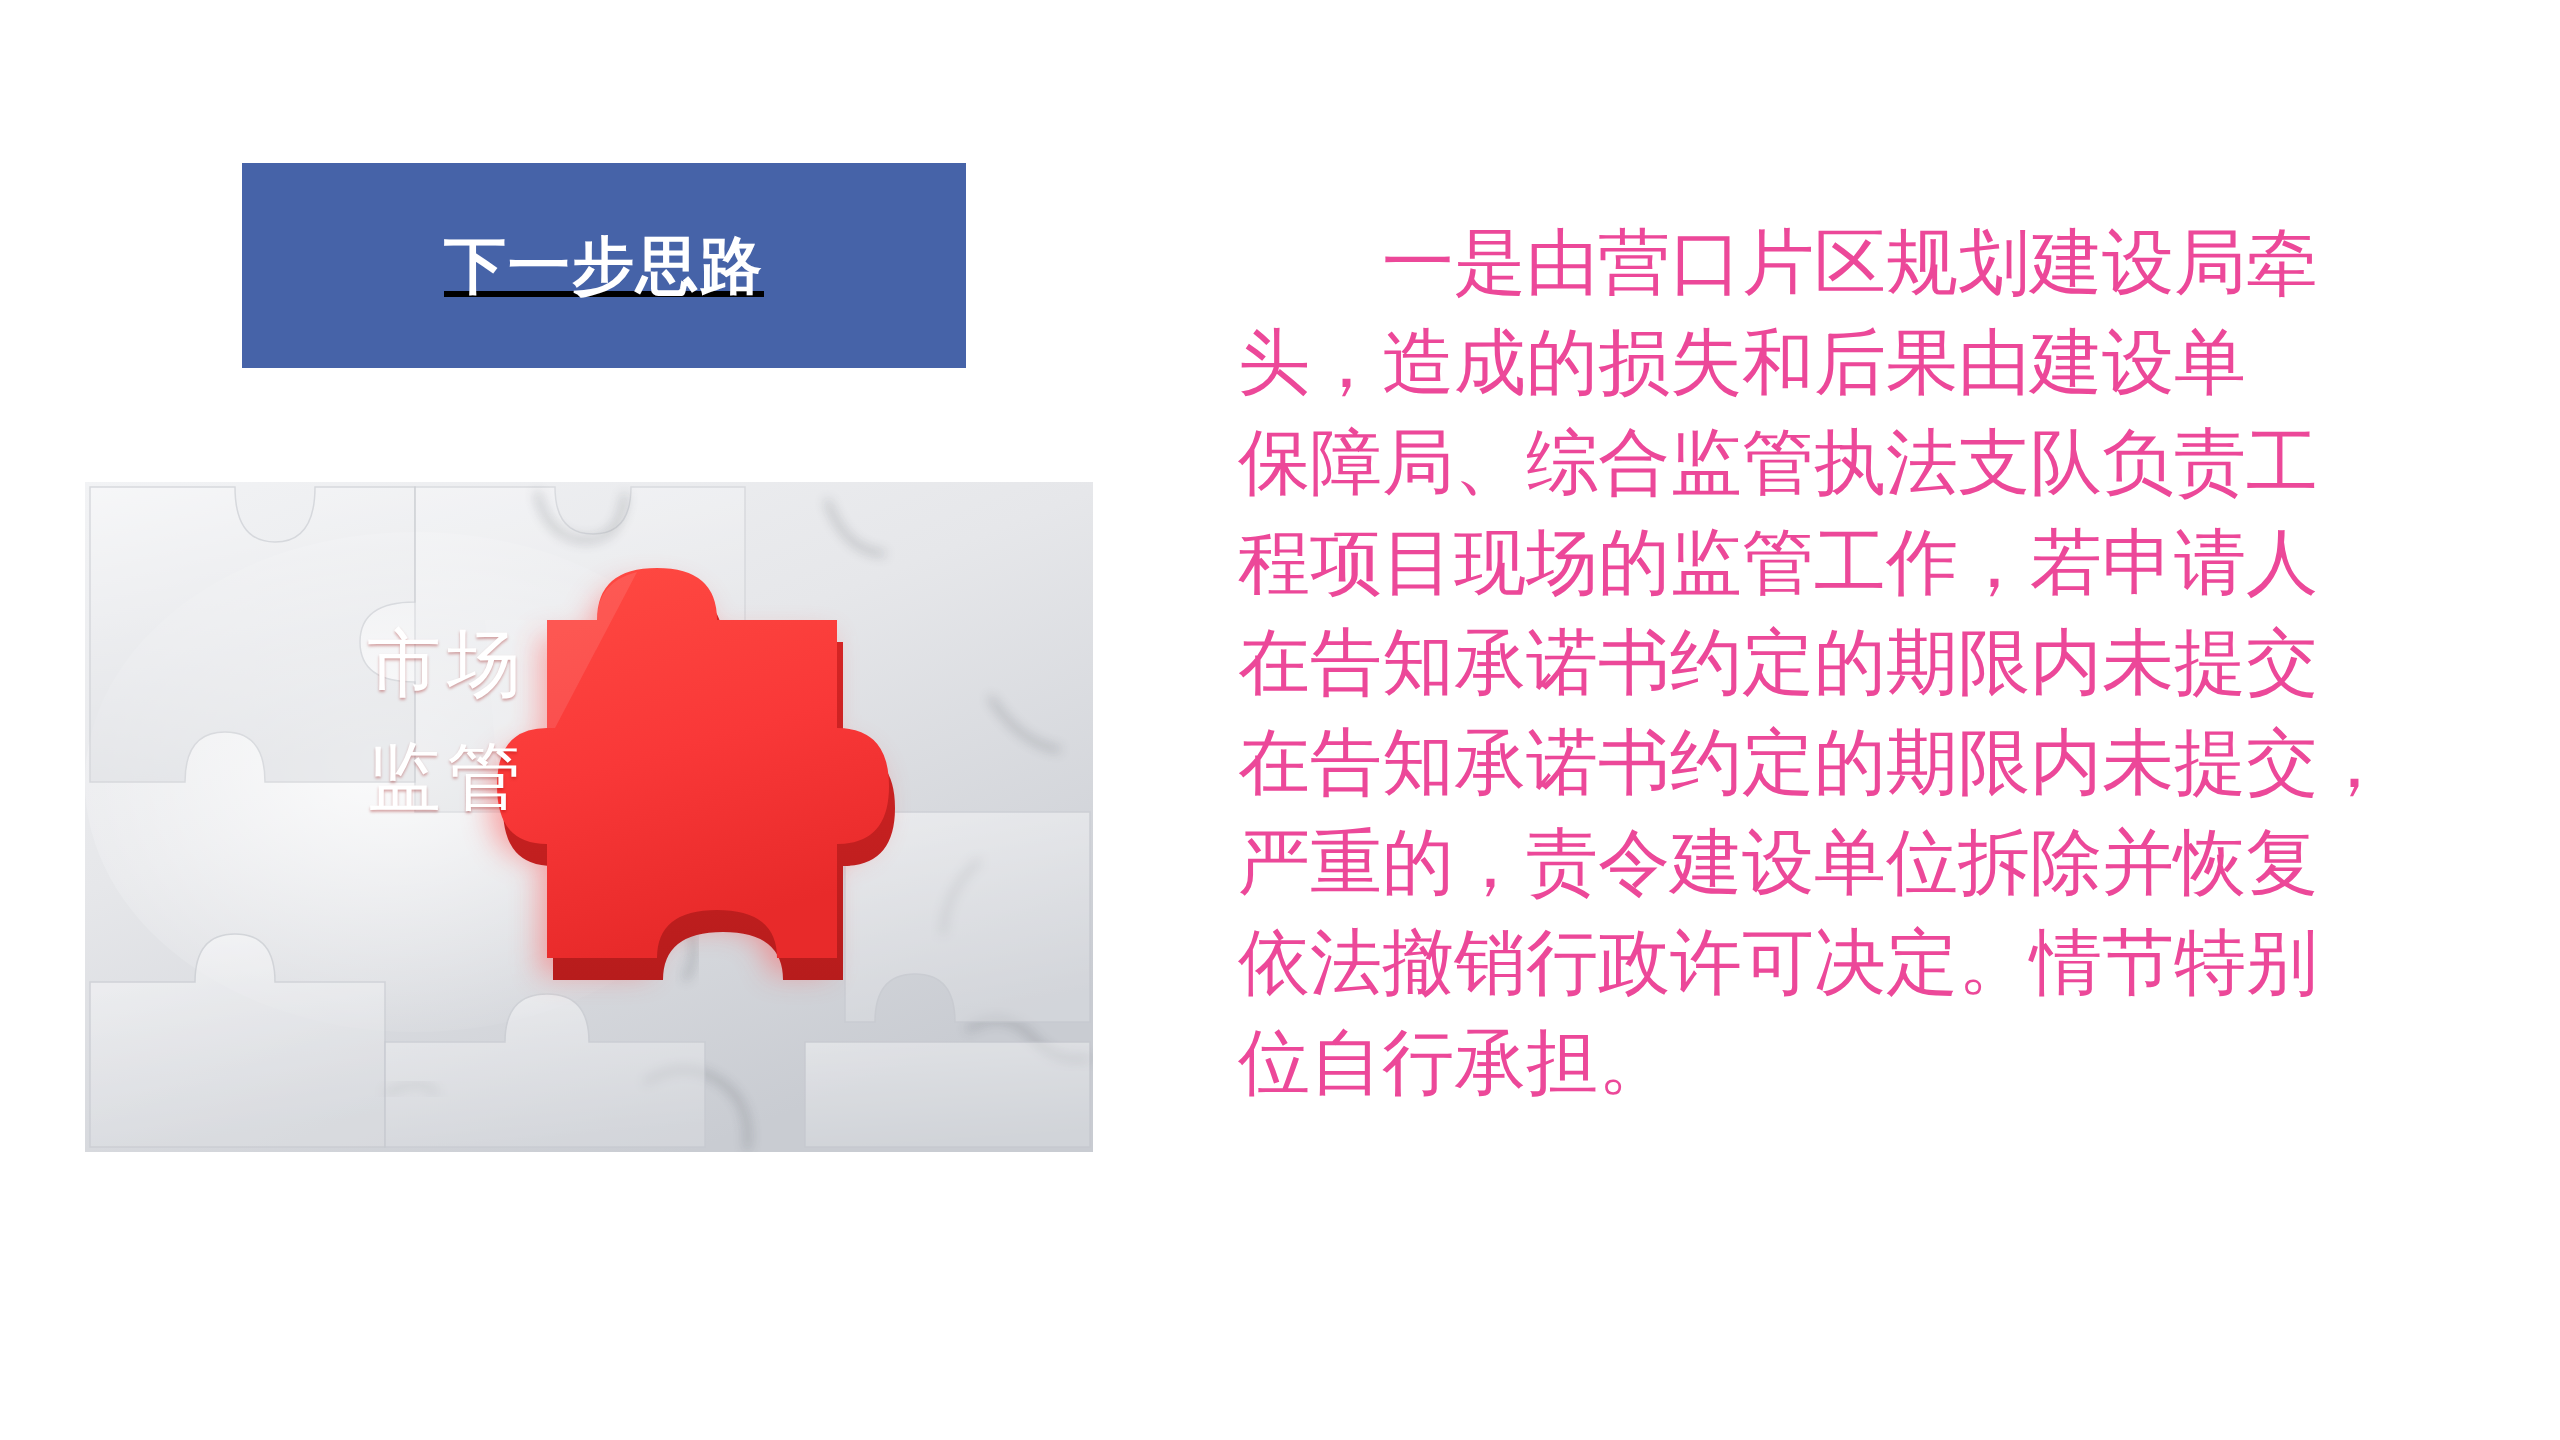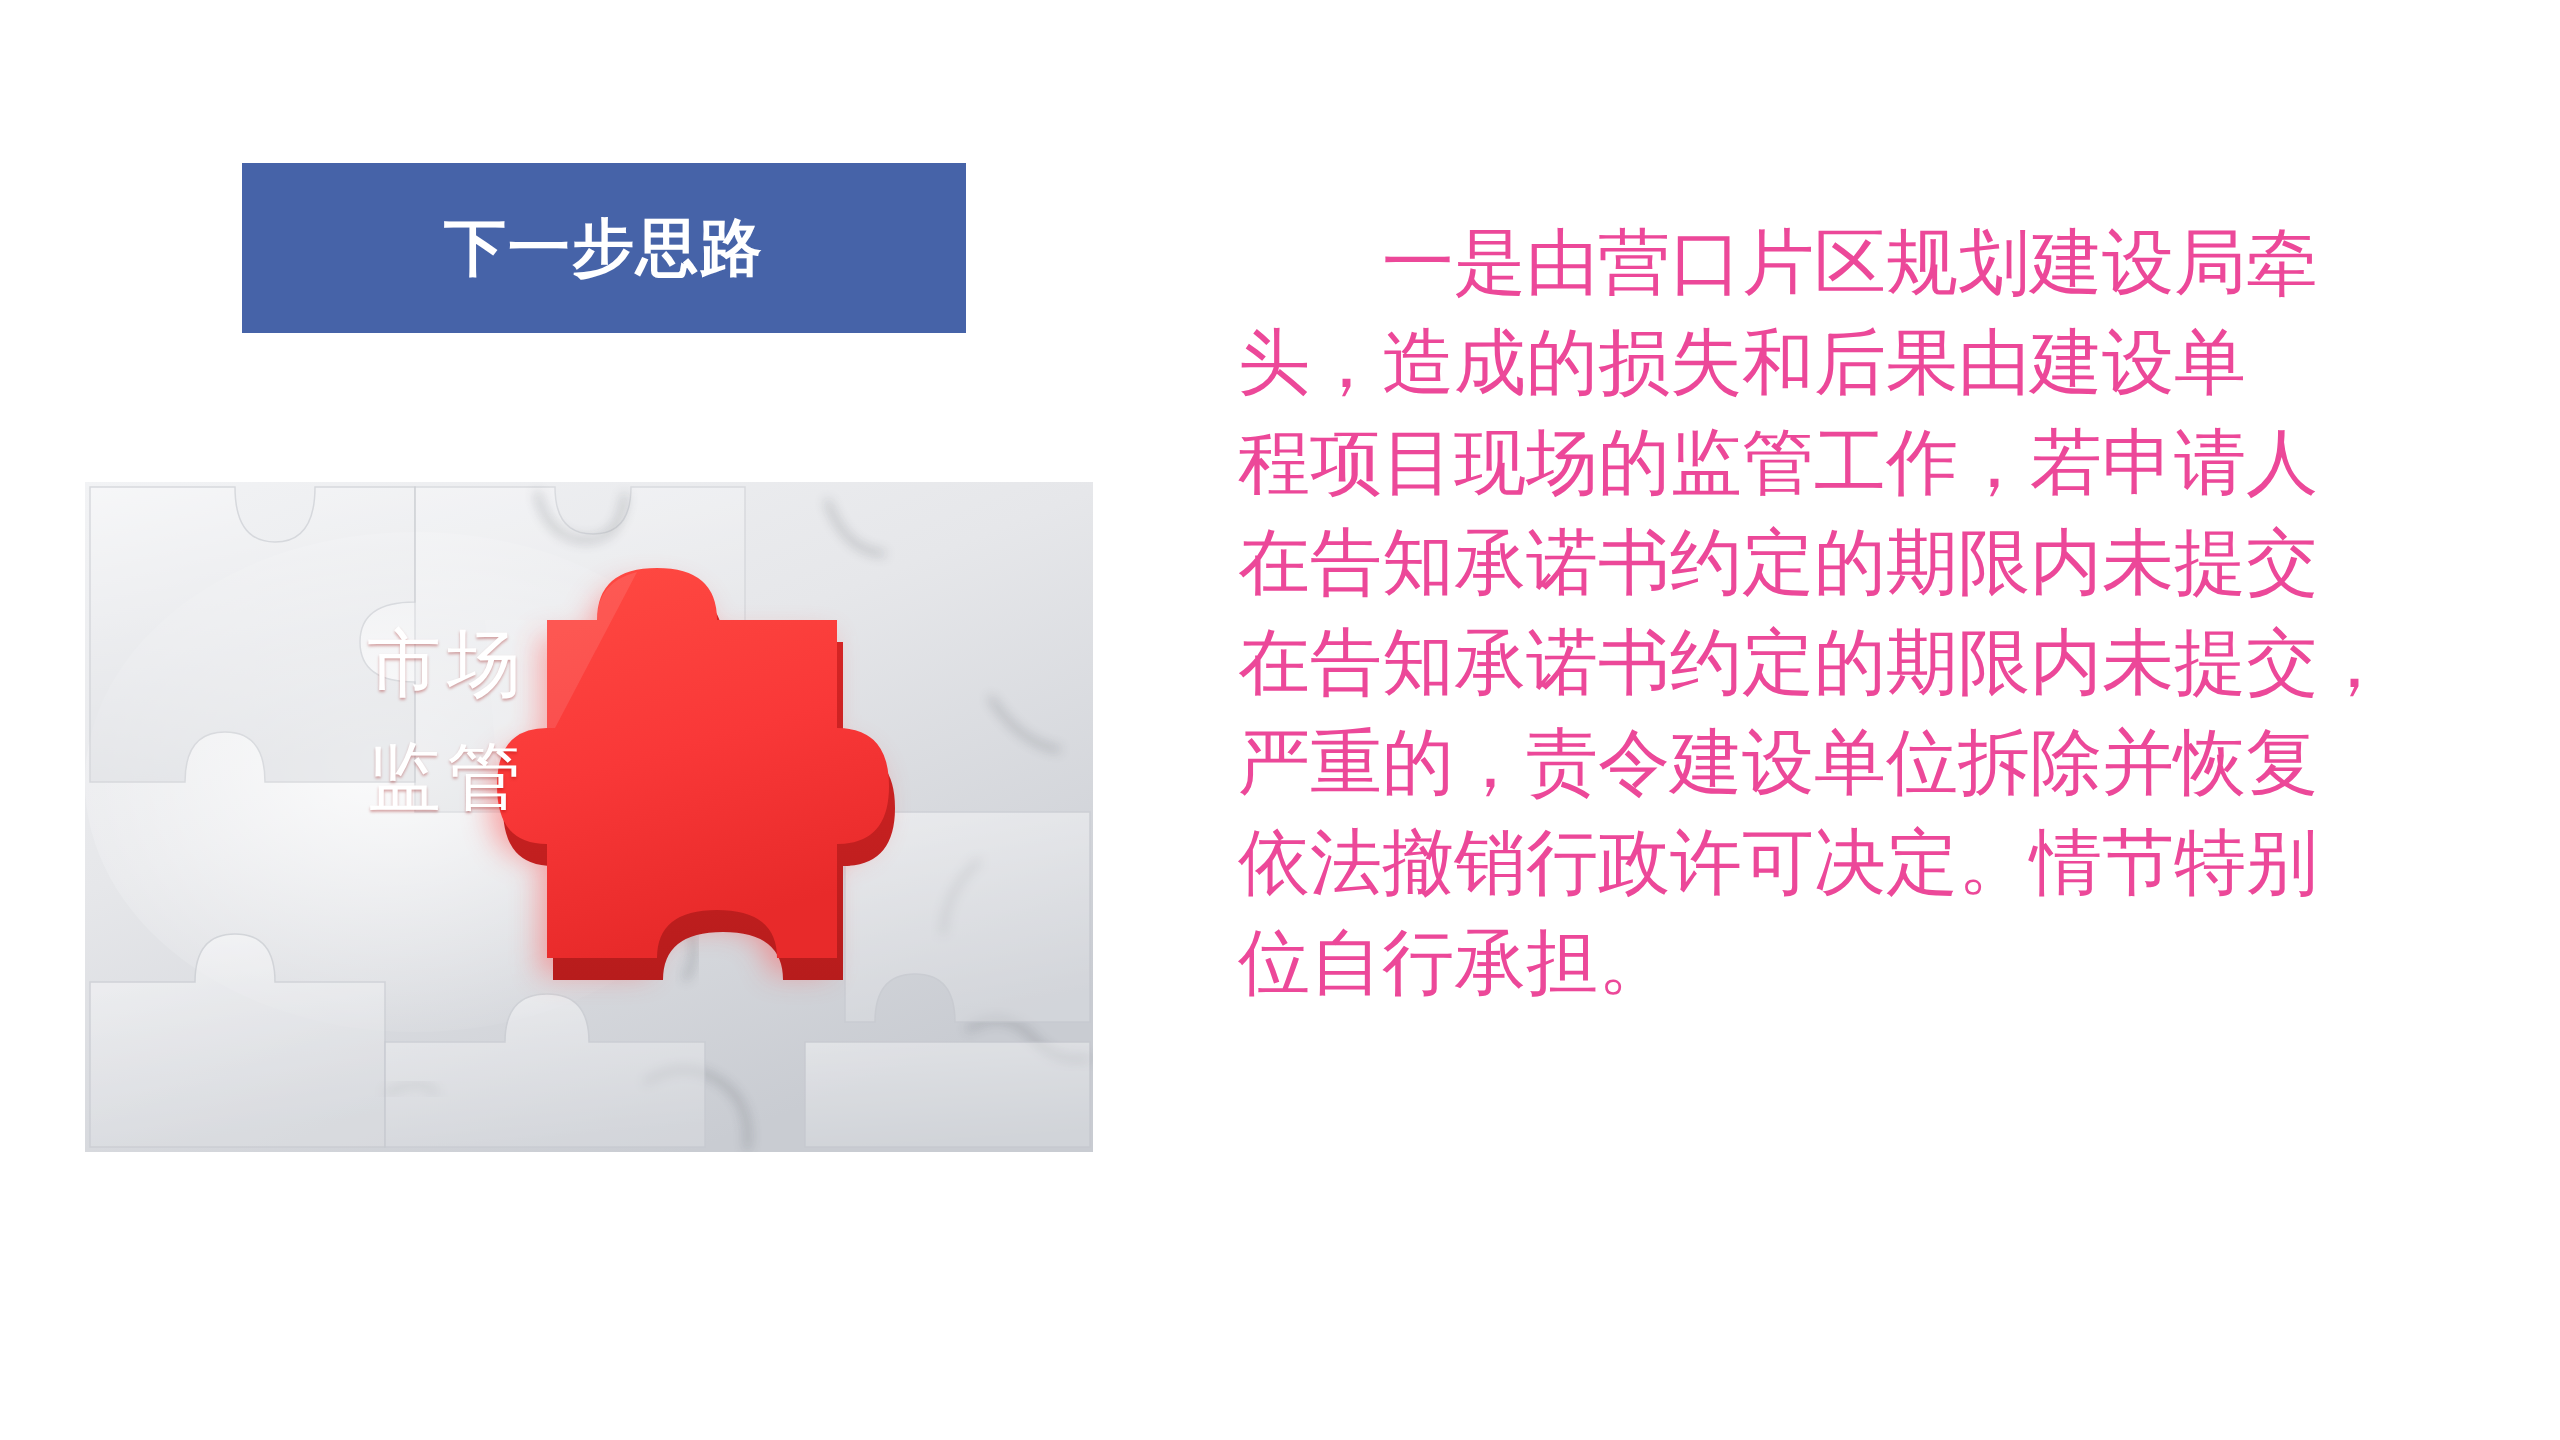--- a/index.html
+++ b/index.html
@@ -13,25 +13,26 @@
   .slide {
     position:relative;
     width:2560px; height:1440px;
     background:#ffffff;
   }
 
   
   .title-banner {
     position:absolute;
     left:242px; top:163px;
-    width:724px; height:170px;
+    width:724px; height:205px;
     background:#4663a8;
     display:flex;
     align-items:center;
     justify-content:center;
+    text-decoration:underline;
   }
   .title-banner-text {
     color:#ffffff;
     font-size:62px;
     font-weight:700;
     letter-spacing:2px;
     line-height:1;
     white-space:nowrap;
     font-family:"Liberation Sans","DejaVu Sans",sans-serif;
   }
@@ -183,20 +184,21 @@
 
     <div class="pic-caption">
       <span class="l1">市场</span>
       <span class="l2">监管</span>
     </div>
   </div>
 
   <div class="body-text">
     <span class="line"><span class="indent"></span><span>一是由营口片区规划建设局牵</span></span>
     <span class="line"><span>头，造成的损失和后果由建设单</span></span>
+    <span class="line"><span>保障局、综合监管执法支队负责工</span></span>
     <span class="line"><span>程项目现场的监管工作，若申请人</span></span>
     <span class="line"><span>在告知承诺书约定的期限内未提交</span></span>
     <span class="line"><span>在告知承诺书约定的期限内未提交，</span></span>
     <span class="line"><span>严重的，责令建设单位拆除并恢复</span></span>
     <span class="line"><span>依法撤销行政许可决定。情节特别</span></span>
     <span class="line"><span>位自行承担。</span></span>
   </div>
 
 </div>
 

